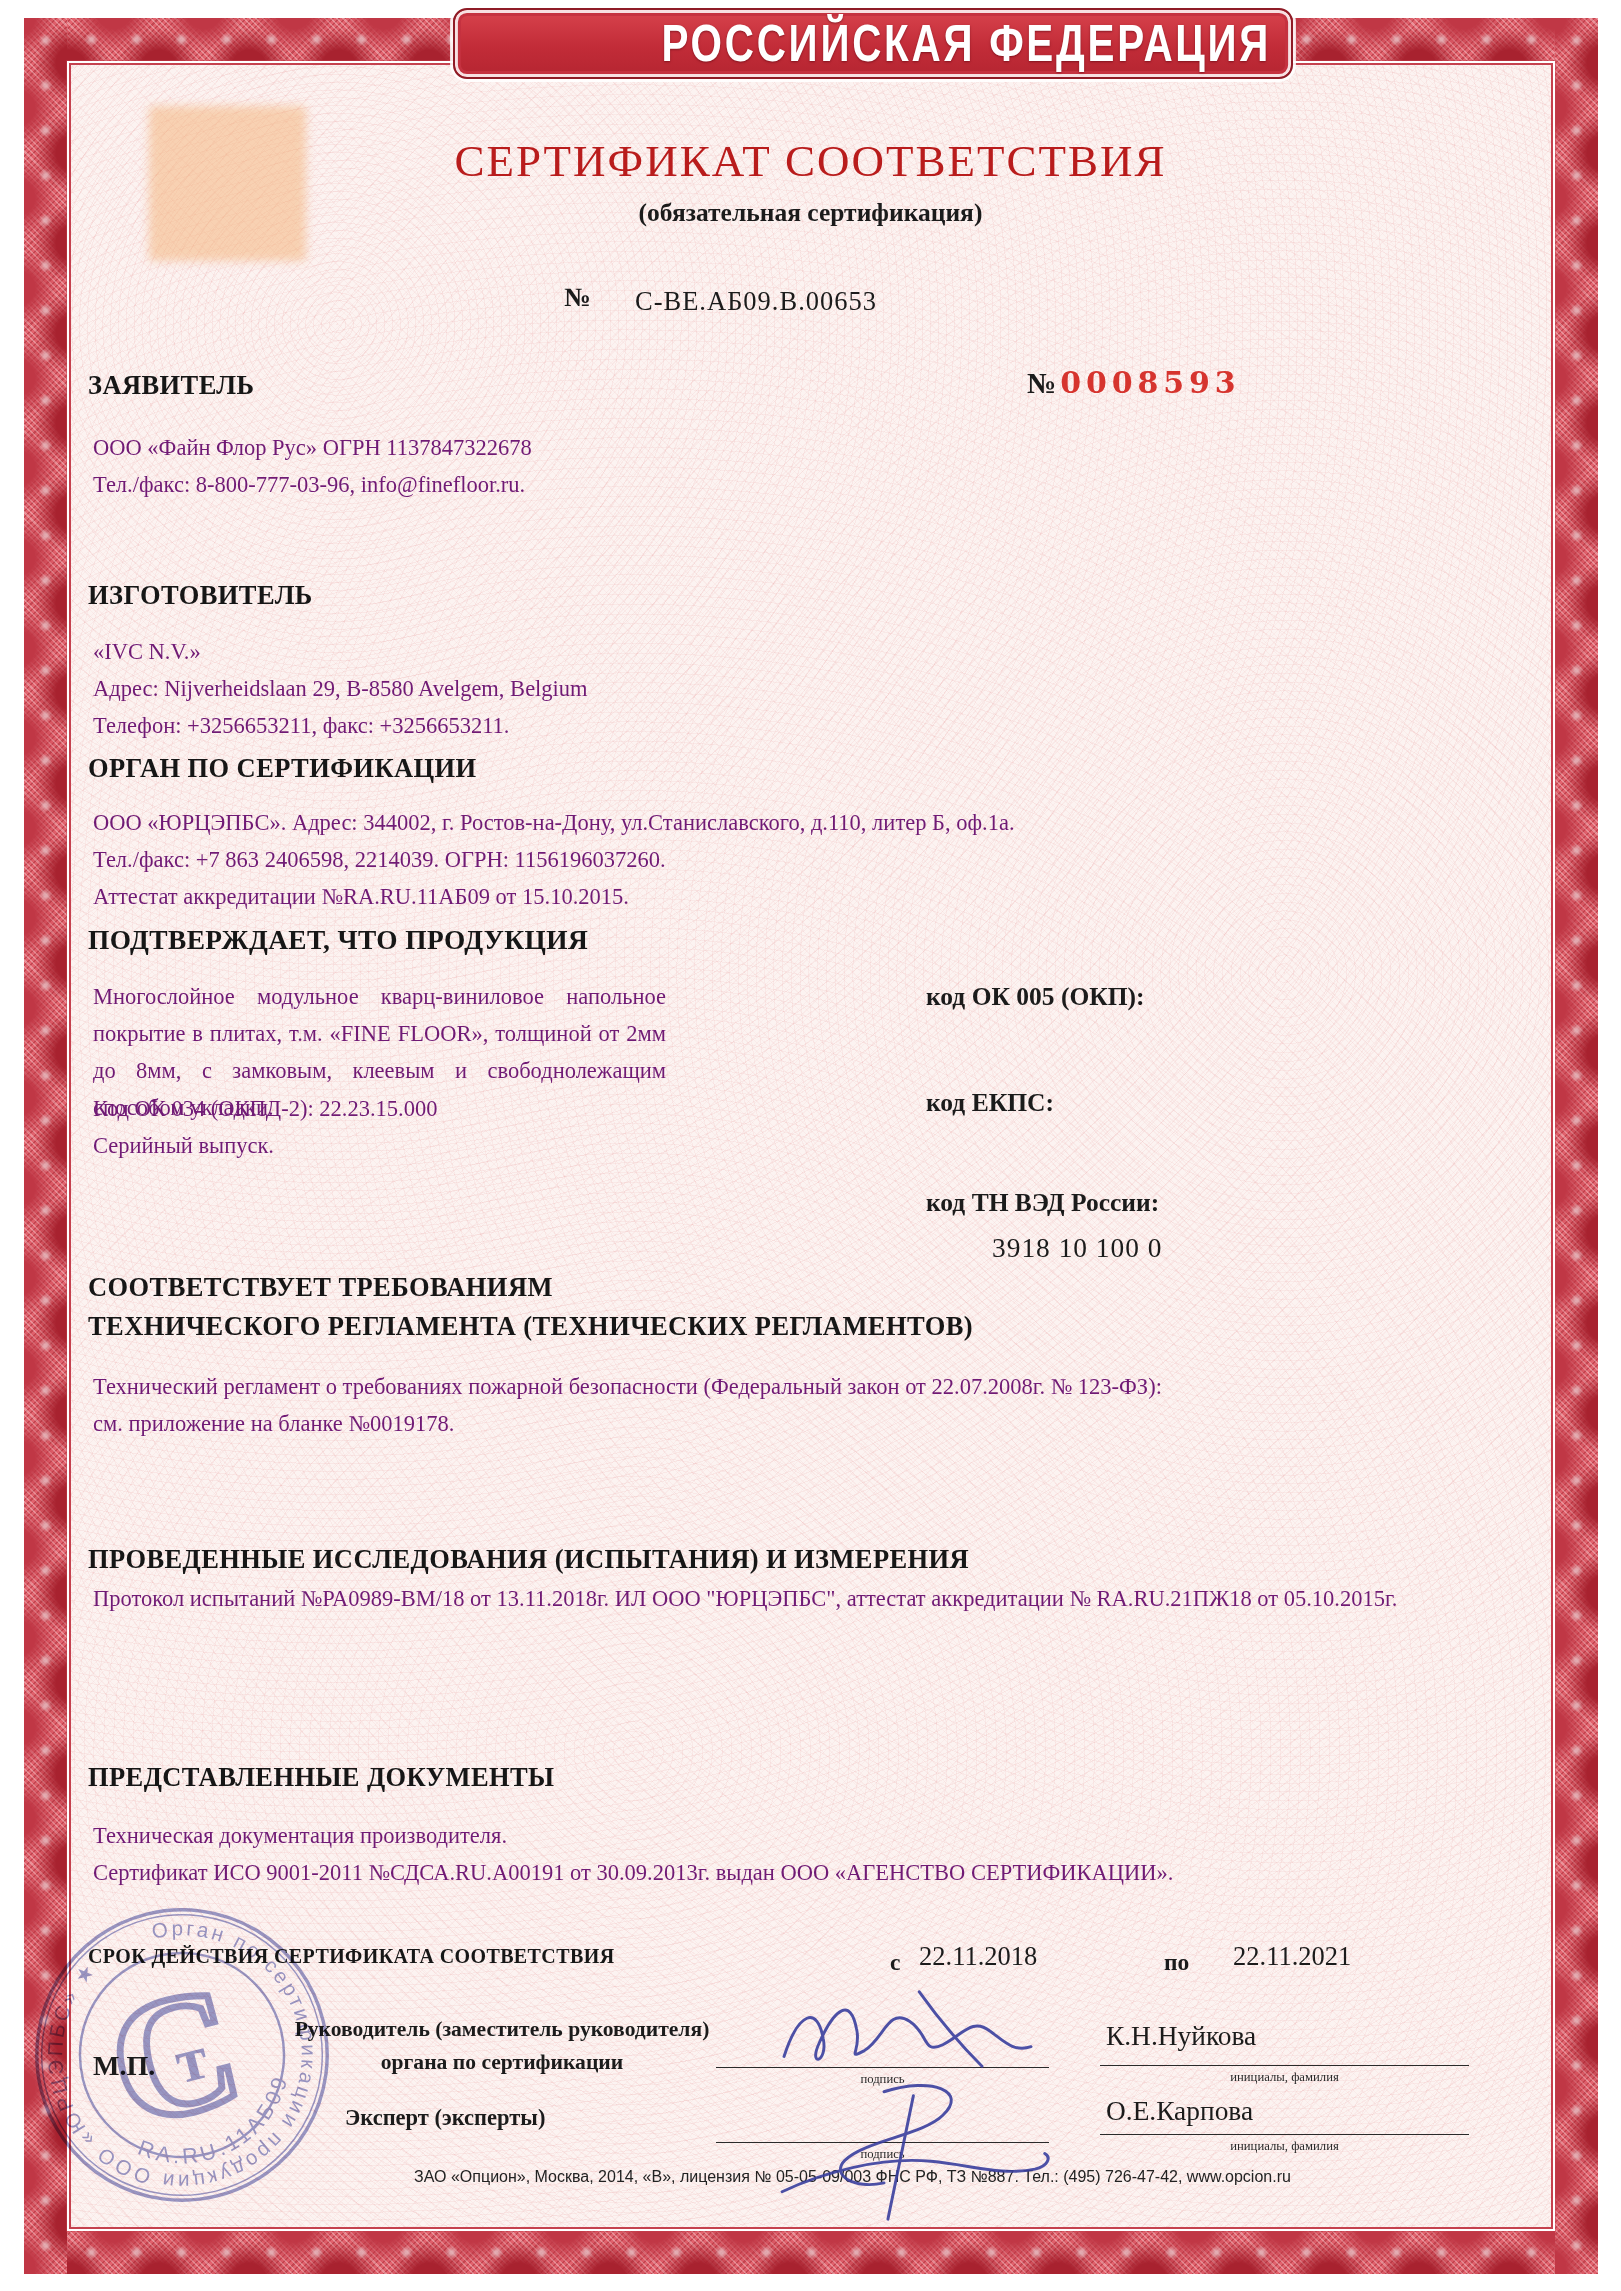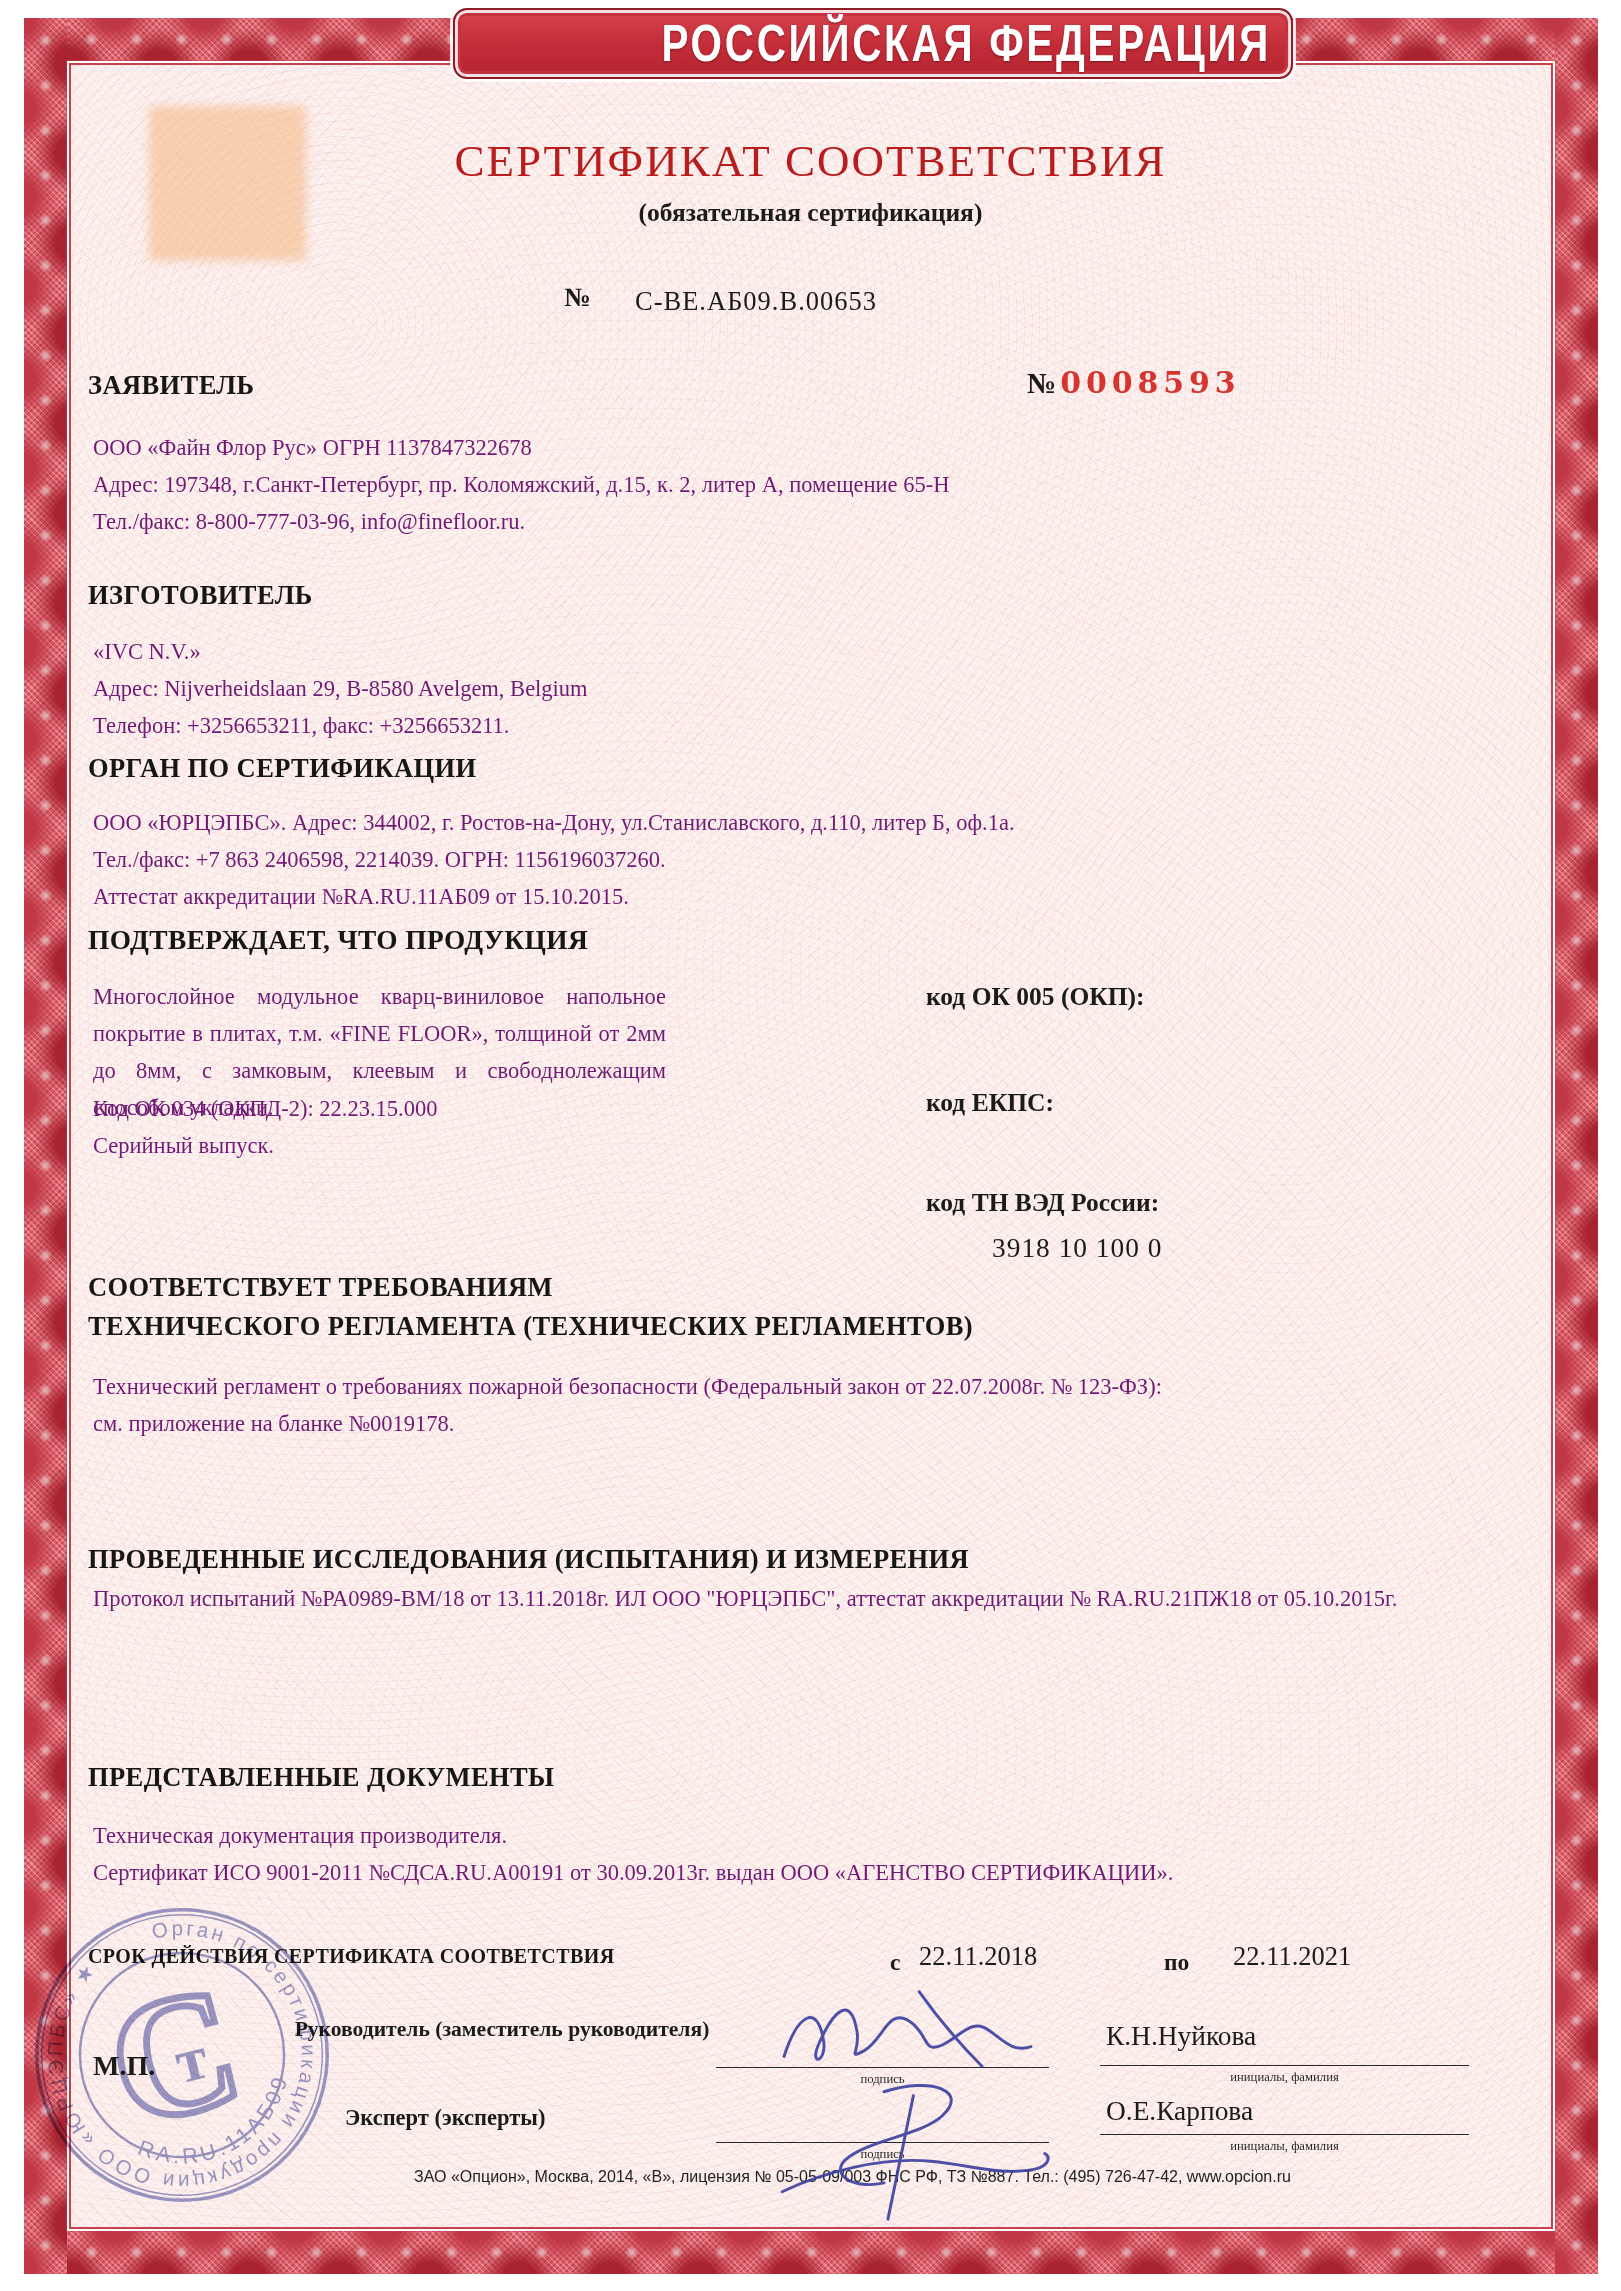--- a/index.html
+++ b/index.html
@@ -104,21 +104,20 @@
   <span class="abs no-symbol" style="left:564px; top:282px;">№</span>
   <span class="abs" style="left:635px; top:286px; font-size:26.5px; letter-spacing:1px;">С-ВЕ.АБ09.В.00653</span>
 
   <div class="abs heading" style="left:88px; top:370px;">ЗАЯВИТЕЛЬ</div>
   <div class="abs" style="left:1027px; top:365px;">
     <span class="no-symbol" style="font-size:29px;">№</span>
     <span class="blank-no">0008593</span>
   </div>
   <div class="abs body-text" style="left:93px; top:429px;">
     <div>ООО «Файн Флор Рус»  ОГРН 1137847322678</div>
-    <div>Адрес: 197348, г.Санкт-Петербург, пр. Коломяжский, д.15, к. 2, литер А, помещение 65-Н</div>
     <div>Тел./факс:  8-800-777-03-96, info@finefloor.ru.</div>
   </div>
 
   <div class="abs heading" style="left:88px; top:580px;">ИЗГОТОВИТЕЛЬ</div>
   <div class="abs body-text" style="left:93px; top:633px;">
     <div>«IVC N.V.»</div>
     <div>Адрес: Nijverheidslaan 29, B-8580 Avelgem, Belgium</div>
     <div>Телефон: +3256653211, факс: +3256653211.</div>
   </div>
 
@@ -157,20 +156,21 @@
 
   <div class="abs heading" style="left:88px; top:1945px; font-size:20px;">СРОК ДЕЙСТВИЯ СЕРТИФИКАТА СООТВЕТСТВИЯ</div>
   <span class="abs" style="left:890px; top:1949px; font-size:23.5px; font-weight:700;">с</span>
   <span class="abs" style="left:919px; top:1941px; font-size:26.5px;">22.11.2018</span>
   <span class="abs" style="left:1164px; top:1949px; font-size:23.5px; font-weight:700;">по</span>
   <span class="abs" style="left:1233px; top:1941px; font-size:26.5px;">22.11.2021</span>
 
   <div class="abs" style="left:93px; top:2050px; font-size:28px; font-weight:700;">М.П.</div>
   <div class="abs" style="left:247px; top:2013px; width:510px; text-align:center; font-size:21.6px; font-weight:700; line-height:33px;">
     <div>Руководитель (заместитель руководителя)</div>
+    <div>органа по сертификации</div>
   </div>
   <div class="abs sig-line" style="left:716px; top:2017px; width:333px; height:51px;"></div>
   <div class="abs small-label" style="left:716px; top:2072px; width:333px; text-align:center;">подпись</div>
   <div class="abs" style="left:1106px; top:2021px; font-size:27.4px;">К.Н.Нуйкова</div>
   <div class="abs sig-line" style="left:1100px; top:2019px; width:369px; height:47px;"></div>
   <div class="abs small-label" style="left:1100px; top:2070px; width:369px; text-align:center;">инициалы, фамилия</div>
 
   <div class="abs" style="left:345px; top:2105px; font-size:22.5px; font-weight:700;">Эксперт (эксперты)</div>
   <div class="abs sig-line" style="left:716px; top:2088px; width:333px; height:55px;"></div>
   <div class="abs small-label" style="left:716px; top:2147px; width:333px; text-align:center;">подпись</div>

